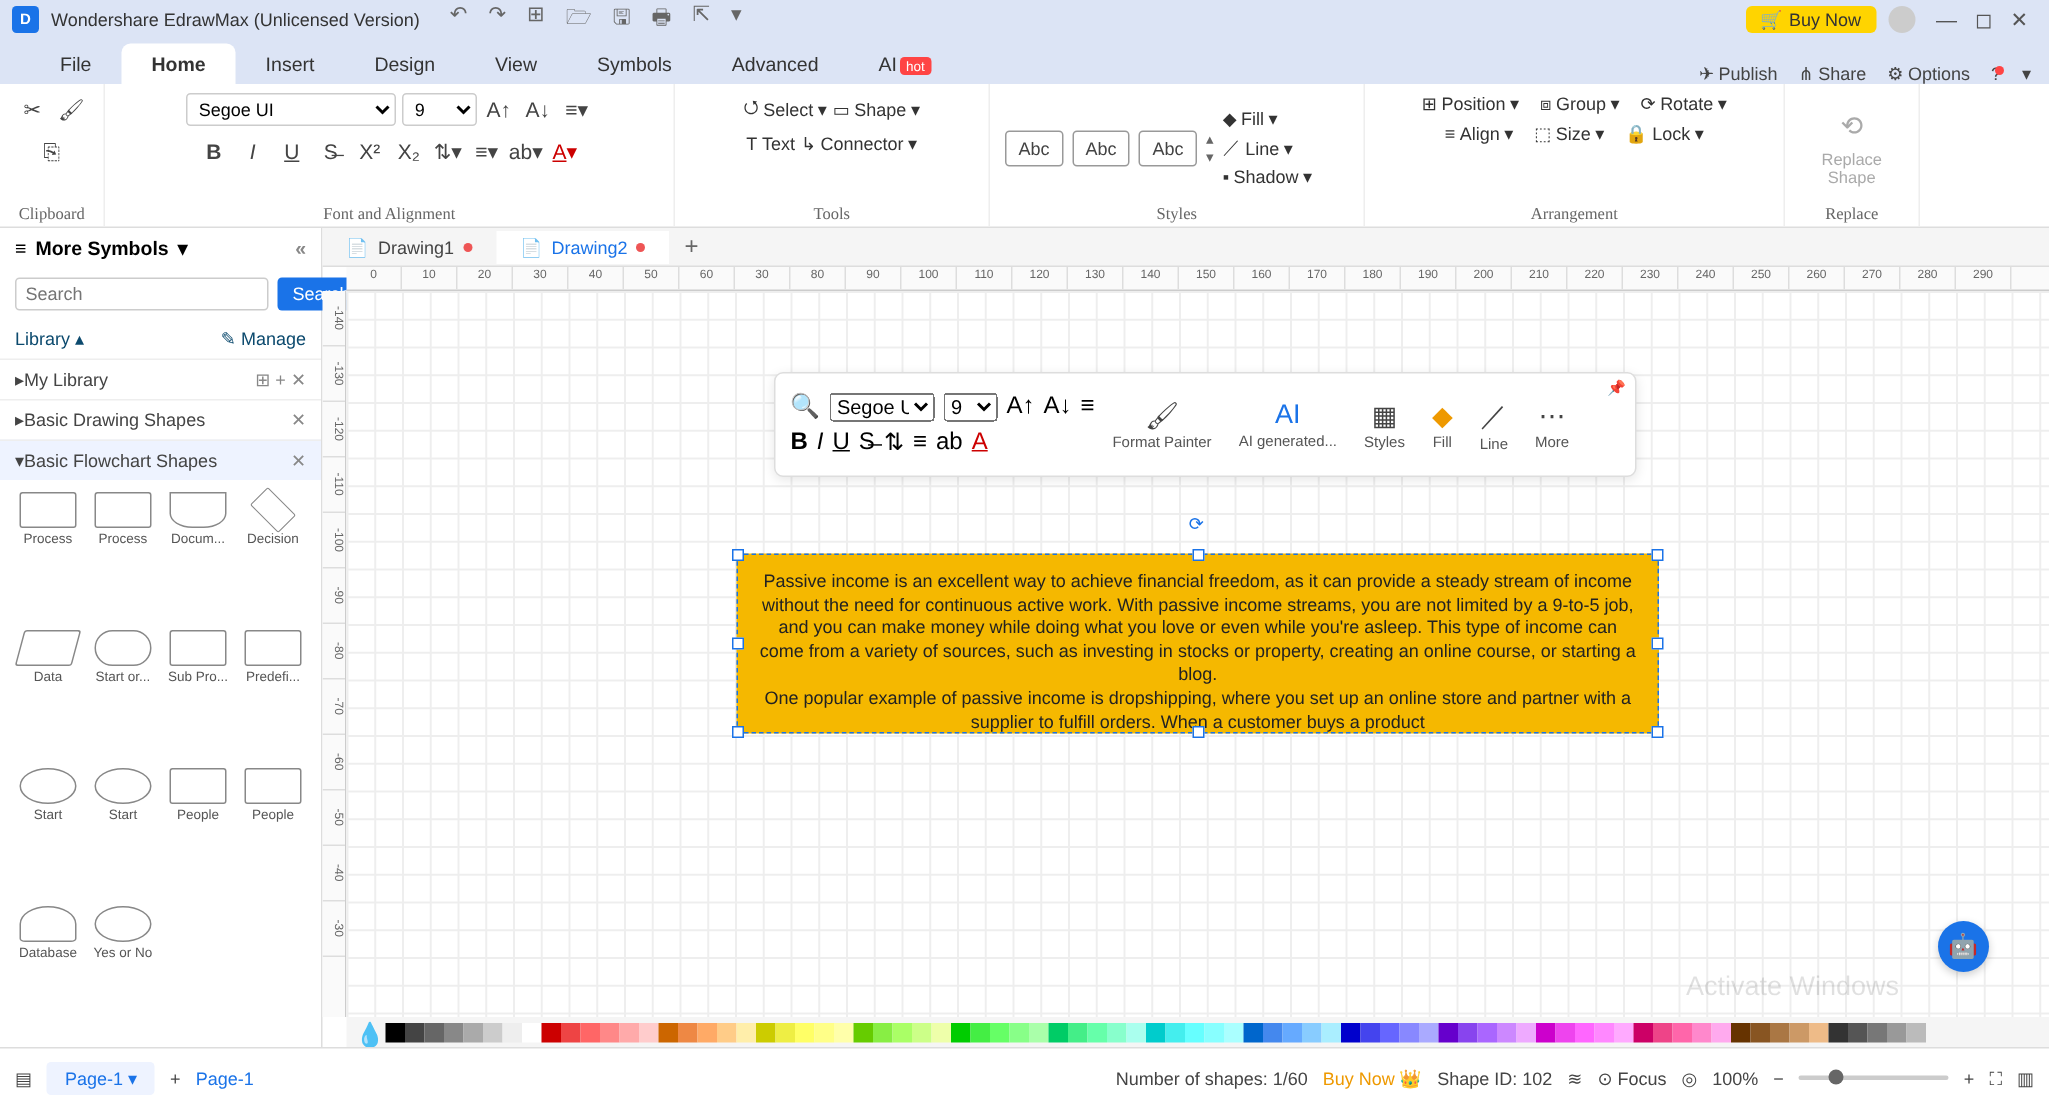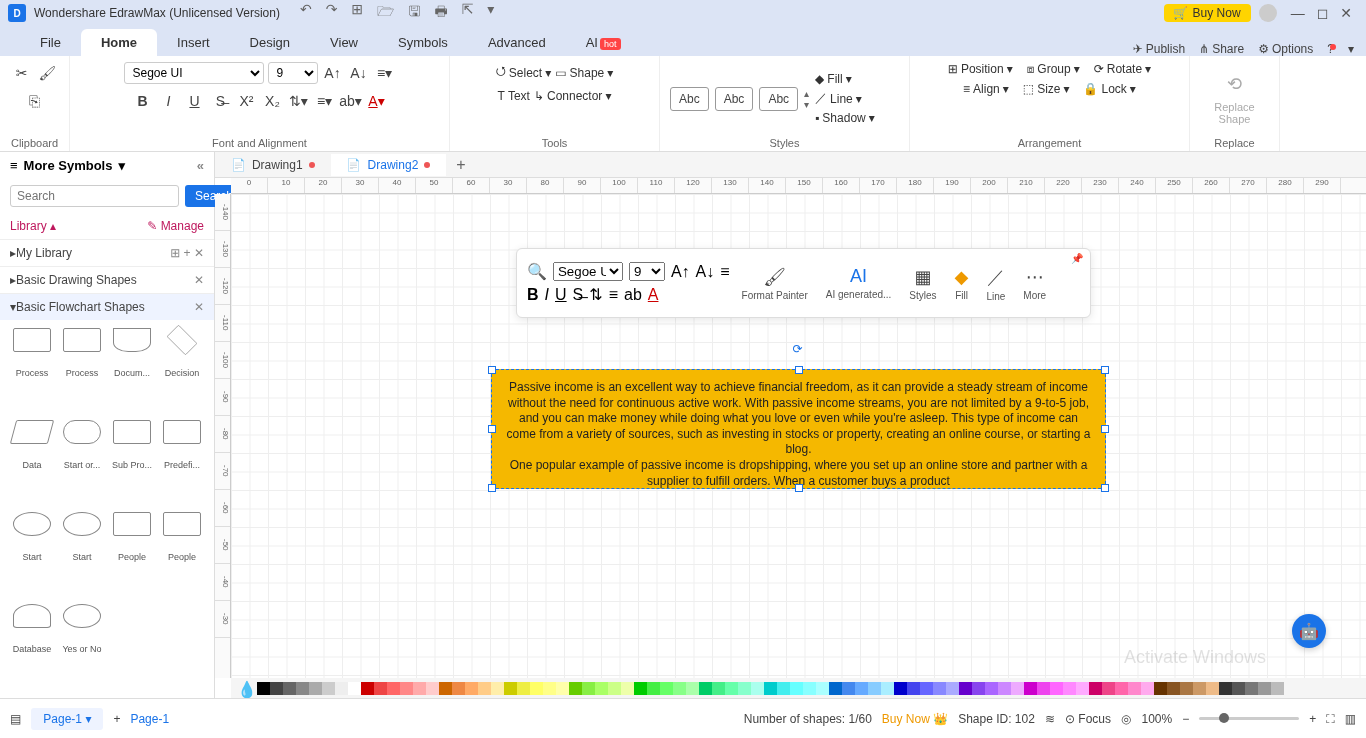--- a/index.html
+++ b/index.html
@@ -22,42 +22,42 @@
 .menutabs .tab.active { background:#fff; border-radius:6px 6px 0 0; font-weight:600; }
 .menutabs .right { margin-left:auto; display:flex; gap:14px; padding-right:12px; align-items:center; }
 .menutabs .right span { font-size:12px; color:#444; display:flex; align-items:center; gap:3px; }
 .hot-badge { background:#ff4444; color:#fff; font-size:9px; padding:1px 4px; border-radius:3px; margin-left:2px; }
 .noti-dot { width:6px; height:6px; background:#ff4444; border-radius:50%; position:absolute; top:2px; right:-2px; }
 
 
 .ribbon { height:96px; background:#fff; border-bottom:1px solid #ddd; display:flex; }
 .ribbon .group { padding:6px 10px 2px 10px; border-right:1px solid #eee; display:flex; flex-direction:column; }
 .ribbon .group .body { flex:1; display:flex; align-items:center; gap:6px; flex-wrap:wrap; }
-.ribbon .group .label { font-size:11px; color:#666; text-align:center; padding-top:2px; }
+.ribbon .group .label { font-size:11px; color:#666; text-align:center; padding-top:2px;font-family:Liberation Serif, serif; }
 .ribbon .iconbtn { width:22px; height:22px; display:flex; align-items:center; justify-content:center; color:#444; font-size:14px; cursor:pointer; }
 .ribbon select, .ribbon .combo { border:1px solid #ccc; border-radius:3px; font-size:12px; padding:2px 4px; background:#fff; }
 .ribbon .twocol { display:flex; flex-direction:column; gap:4px; }
 .ribbon .row { display:flex; gap:4px; align-items:center; }
 .abc-box { border:1px solid #999; border-radius:3px; padding:4px 8px; font-size:12px; color:#444; }
 .dropbtn { font-size:12px; color:#333; display:flex; align-items:center; gap:3px; cursor:pointer; }
 
 
 .leftpanel { position:absolute; top:152px; left:0; width:215px; bottom:40px; background:#fff; border-right:1px solid #ddd; display:flex; flex-direction:column; }
 .leftpanel .header { padding:6px 10px; display:flex; align-items:center; font-size:13px; font-weight:600; gap:6px; }
 .leftpanel .header .collapse { margin-left:auto; color:#888; }
 .leftpanel .searchrow { padding:6px 10px; display:flex; gap:6px; }
 .leftpanel .searchrow input { flex:1; border:1px solid #ccc; border-radius:3px; padding:3px 6px; font-size:12px; }
 .leftpanel .searchrow button { background:#1a73e8; color:#fff; border:none; border-radius:3px; padding:3px 10px; font-size:12px; }
-.leftpanel .librow { padding:6px 10px; display:flex; align-items:center; font-size:12px; color:#be185d; }
+.leftpanel .librow { padding:6px 10px; display:flex; align-items:center; font-size:12px; color:#0c4a6e; }
 .leftpanel .librow .mng { margin-left:auto; display:flex; gap:6px; align-items:center; }
 .leftpanel .catrow { padding:6px 10px; display:flex; align-items:center; font-size:12px; color:#444; border-top:1px solid #eee; }
 .leftpanel .catrow .x { margin-left:auto; color:#888; }
 .leftpanel .catrow.active { background:#eef3ff; }
 .shapesgrid { flex:1; overflow:auto; padding:8px; display:grid; grid-template-columns:repeat(4,1fr); gap:6px 2px; }
-.shapesgrid .cell { display:flex; flex-direction:column; align-items:center; gap:16px; }
+.shapesgrid .cell { display:flex; flex-direction:column; align-items:center; gap:2px; }
 .shapesgrid .cell .sh { width:38px; height:24px; border:1px solid #888; border-radius:2px; }
 .shapesgrid .cell .lbl { font-size:9px; color:#555; text-align:center; }
 
 
 .doctabs { position:absolute; top:152px; left:215px; right:0; height:26px; background:#f5f5f5; border-bottom:1px solid #ddd; display:flex; align-items:center; }
 .doctabs .dtab { padding:4px 16px; font-size:12px; color:#444; display:flex; align-items:center; gap:6px; position:relative; }
 .doctabs .dtab.active { background:#fff; color:#1a73e8; }
 .doctabs .dtab .dot { width:6px; height:6px; border-radius:50%; }
 .doctabs .addtab { padding:4px 10px; font-size:16px; color:#666; cursor:pointer; }
 

